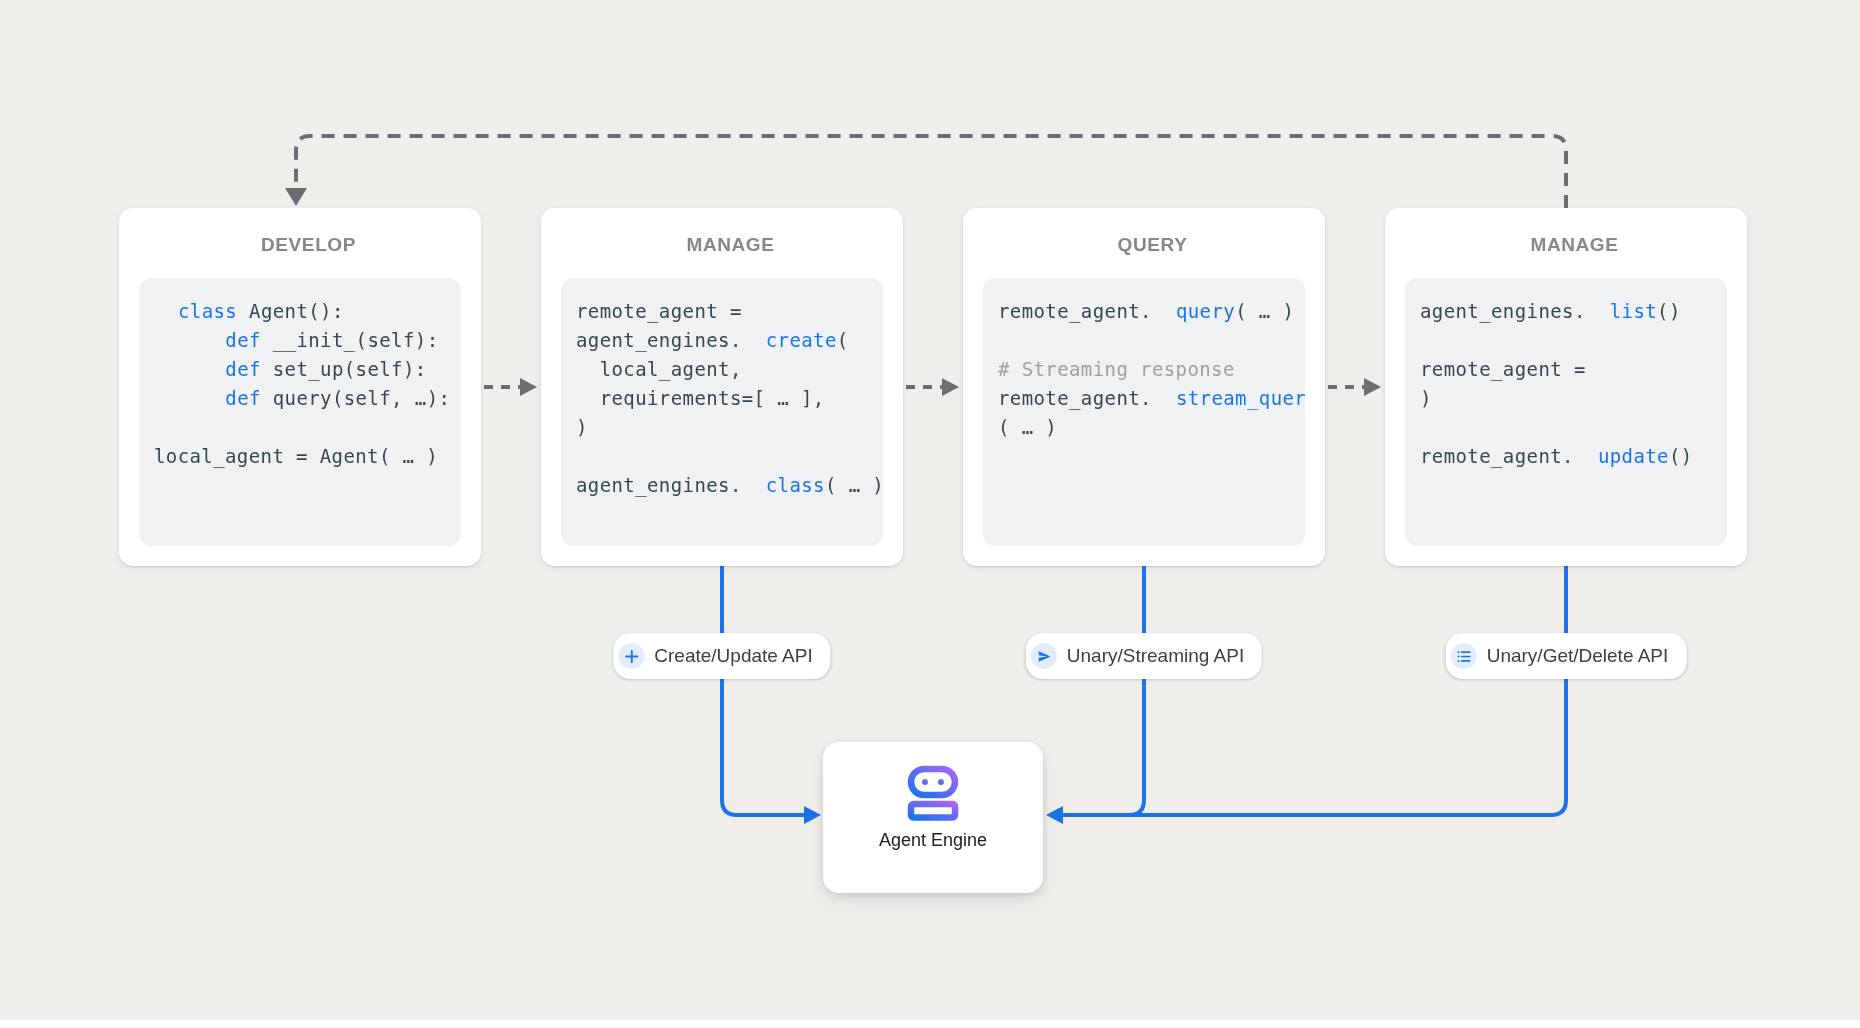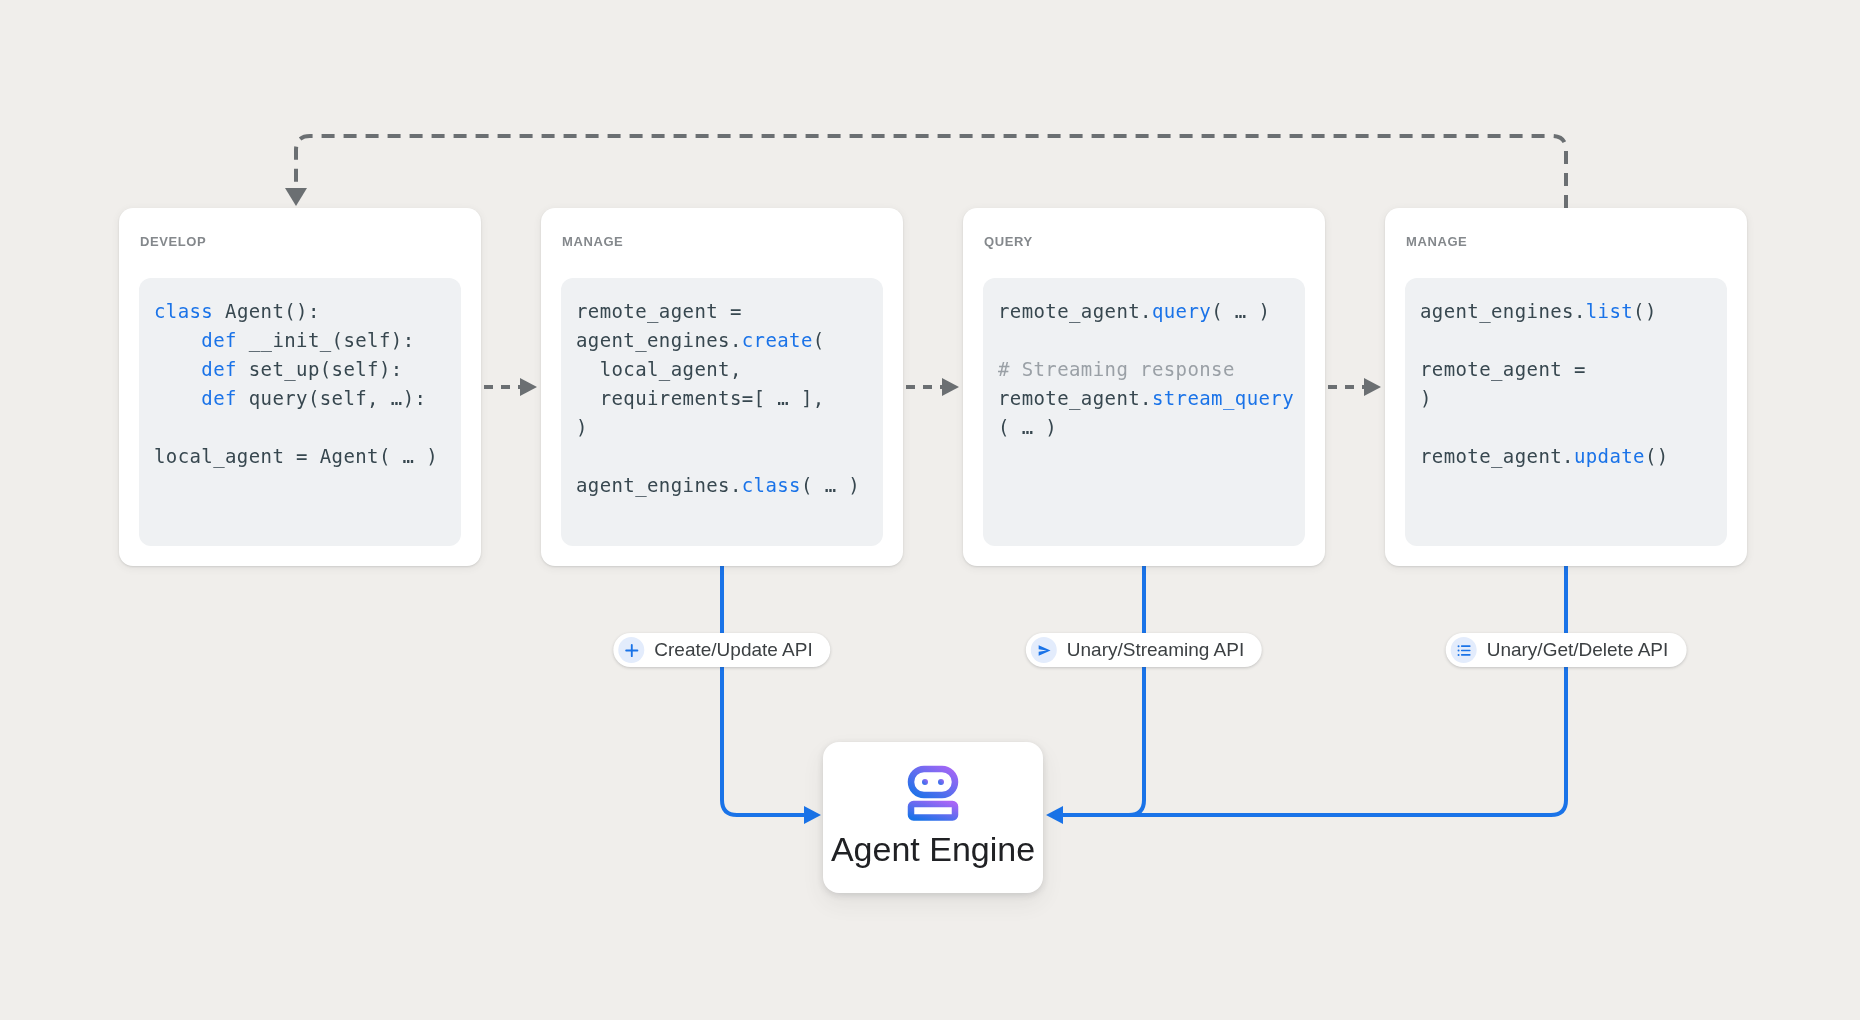--- a/index.html
+++ b/index.html
@@ -14,42 +14,42 @@
     font-family:"Liberation Sans",sans-serif;overflow:hidden;}
   .connectors{position:absolute;left:0;top:0;z-index:1;}
   .dash{fill:none;stroke:var(--connector-gray);stroke-width:4;stroke-dasharray:13 9;}
   .dash-s{fill:none;stroke:var(--connector-gray);stroke-width:4;stroke-dasharray:9 8;}
   .arrow-gray{fill:var(--connector-gray);stroke:none;}
   .blue{fill:none;stroke:var(--connector-blue);stroke-width:4;}
   .arrow-blue{fill:var(--connector-blue);stroke:none;}
 
   .card{position:absolute;top:208px;width:362px;height:358px;background:var(--card-bg);
     border-radius:14px;box-shadow:0 1px 2px rgba(60,64,67,.14),0 2px 8px rgba(60,64,67,.08);z-index:2;}
-  .card h2{margin:26px 4px 0 21px;font-size:13px;font-weight:700;letter-spacing:.6px;
-    color:var(--title-gray);}
+  .card h2{margin:26px 4px 0 21px;font-size:19px;font-weight:700;letter-spacing:.6px;
+    color:var(--title-gray);text-align:center;}
   .code{position:absolute;left:20px;right:20px;top:70px;bottom:20px;background:var(--code-bg);
     border-radius:12px;padding:19px 6px 0 15px;overflow:hidden;
     font-family:"DejaVu Sans Mono",monospace;font-size:19px;line-height:29px;
     letter-spacing:.4px;color:var(--code-text);}
   .cl{white-space:pre;}
-  .cl .kw{color:var(--keyword-blue);}
+  .cl .kw{color:var(--keyword-blue);margin-left:24px;}
   .cl .cm{color:var(--comment-gray);}
 
-  .pill{position:absolute;top:633px;height:34px;transform:translateX(-50%);
+  .pill{position:absolute;top:633px;height:46px;transform:translateX(-50%);
     display:inline-flex;align-items:center;gap:10px;padding:0 18px 0 5px;
     background:#fff;border-radius:17px;box-shadow:0 1px 3px rgba(60,64,67,.25);z-index:3;}
   .pill-ic{width:26px;height:26px;border-radius:50%;background:var(--pill-icon-bg);
     display:flex;align-items:center;justify-content:center;color:var(--keyword-blue);flex:none;}
   .pill-label{font-size:19px;color:var(--pill-text);white-space:nowrap;}
 
   .engine{position:absolute;left:823px;top:742px;width:220px;height:151px;background:#fff;
     border-radius:16px;z-index:2;display:flex;flex-direction:column;align-items:center;
     box-shadow:0 2px 6px rgba(60,64,67,.16),0 10px 22px rgba(60,64,67,.08);}
   .engine svg{margin-top:22px;}
-  .engine-label{margin-top:8px;font-size:34px;font-weight:500;color:var(--engine-text);}
+  .engine-label{margin-top:8px;font-size:18px;font-weight:500;color:var(--engine-text);}
 
   .bottom-strip{position:absolute;left:0;right:0;bottom:0;height:8px;background:#ffffff;z-index:4;}
 </style>
 </head>
 <body>
 
 <div class="canvas">
 
   <svg class="connectors" width="1860" height="1028">
 

